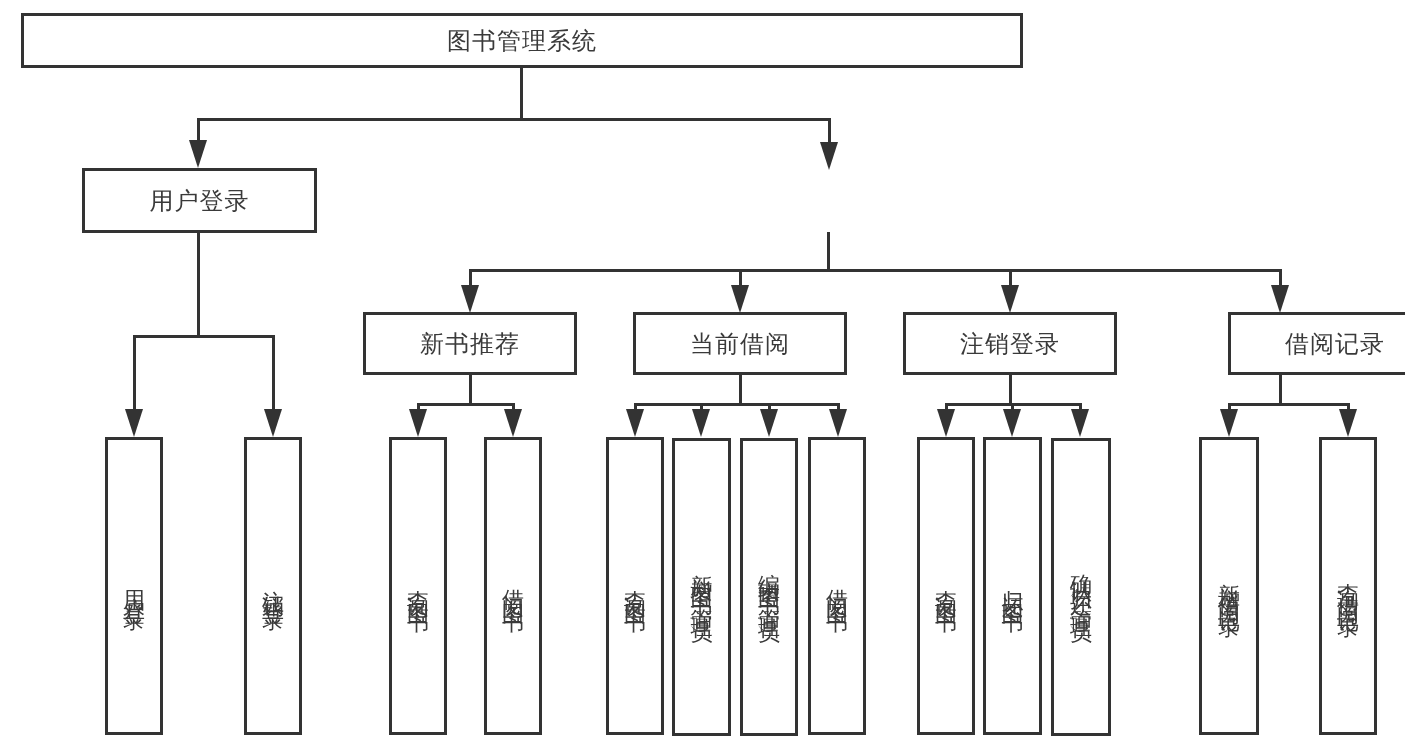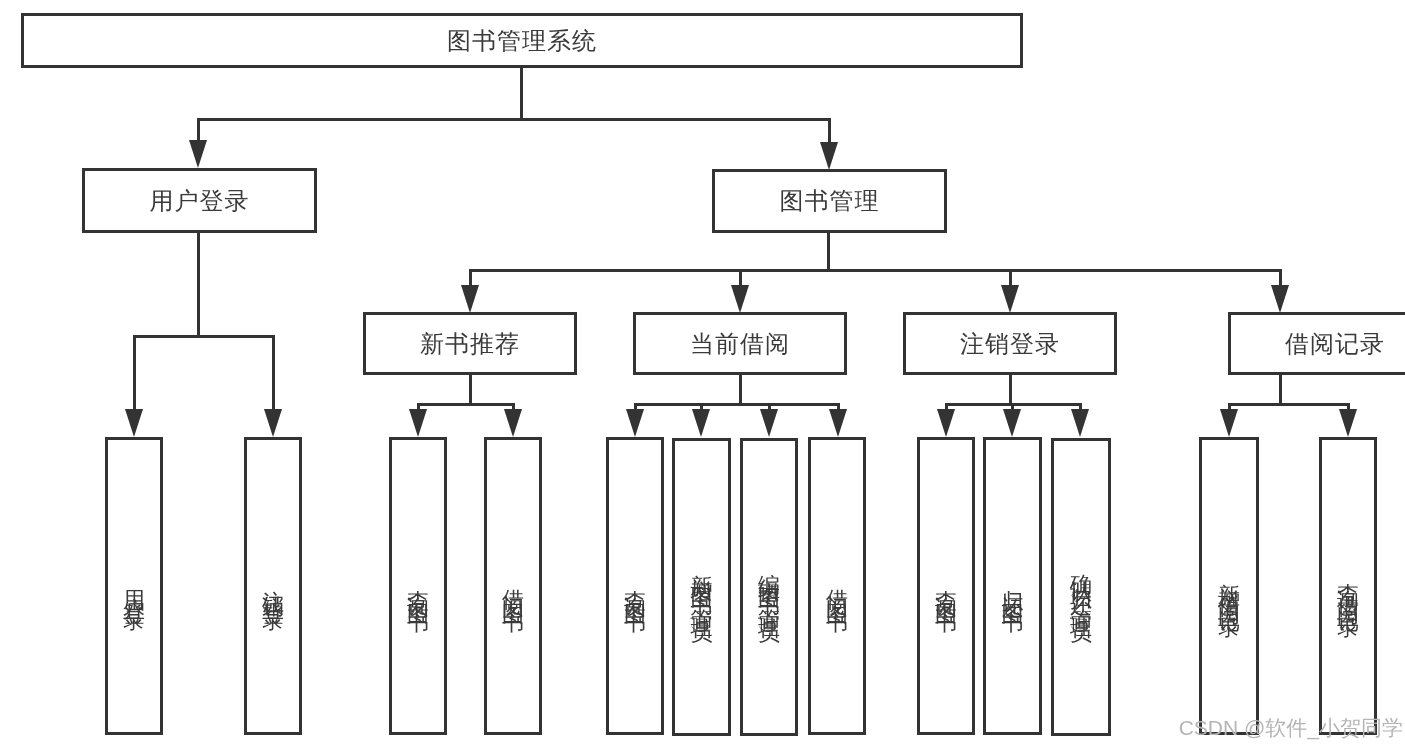--- a/index.html
+++ b/index.html
@@ -68,23 +68,20 @@
 
   <div class="vl" style="left:520px;top:66px;height:55px;"></div>
   <div class="hl" style="left:197px;top:118px;width:634px;"></div>
   <div class="vl" style="left:197px;top:118px;height:28px;"></div>
   <div class="arr" style="left:189px;top:140px;"></div>
   <div class="vl" style="left:828px;top:118px;height:28px;"></div>
   <div class="arr" style="left:820px;top:142px;"></div>
 
   <div class="box" style="left:82px;top:168px;width:235px;height:65px;">
     <span>用户登录</span>
-  </div>
-  <div class="box" style="left:712px;top:169px;width:235px;height:64px;">
-    <span>图书管理</span>
   </div>
 
   <div class="vl" style="left:197px;top:232px;height:106px;"></div>
   <div class="hl" style="left:133px;top:335px;width:142px;"></div>
   <div class="vl" style="left:133px;top:335px;height:76px;"></div>
   <div class="arr" style="left:125px;top:409px;"></div>
   <div class="vl" style="left:272px;top:335px;height:76px;"></div>
   <div class="arr" style="left:264px;top:409px;"></div>
 
   <div class="vl" style="left:827px;top:232px;height:40px;"></div>
@@ -182,15 +179,14 @@
     <span>确认归还（管理员）</span>
   </div>
 
   <div class="leaf" style="left:1199px;top:437px;width:60px;height:298px;">
     <span>新增借阅记录</span>
   </div>
   <div class="leaf" style="left:1319px;top:437px;width:58px;height:298px;">
     <span>查询借阅记录</span>
   </div>
 
-  <div class="watermark">CSDN @软件_小贺同学</div>
 
 </div>
 
 </body></html>

